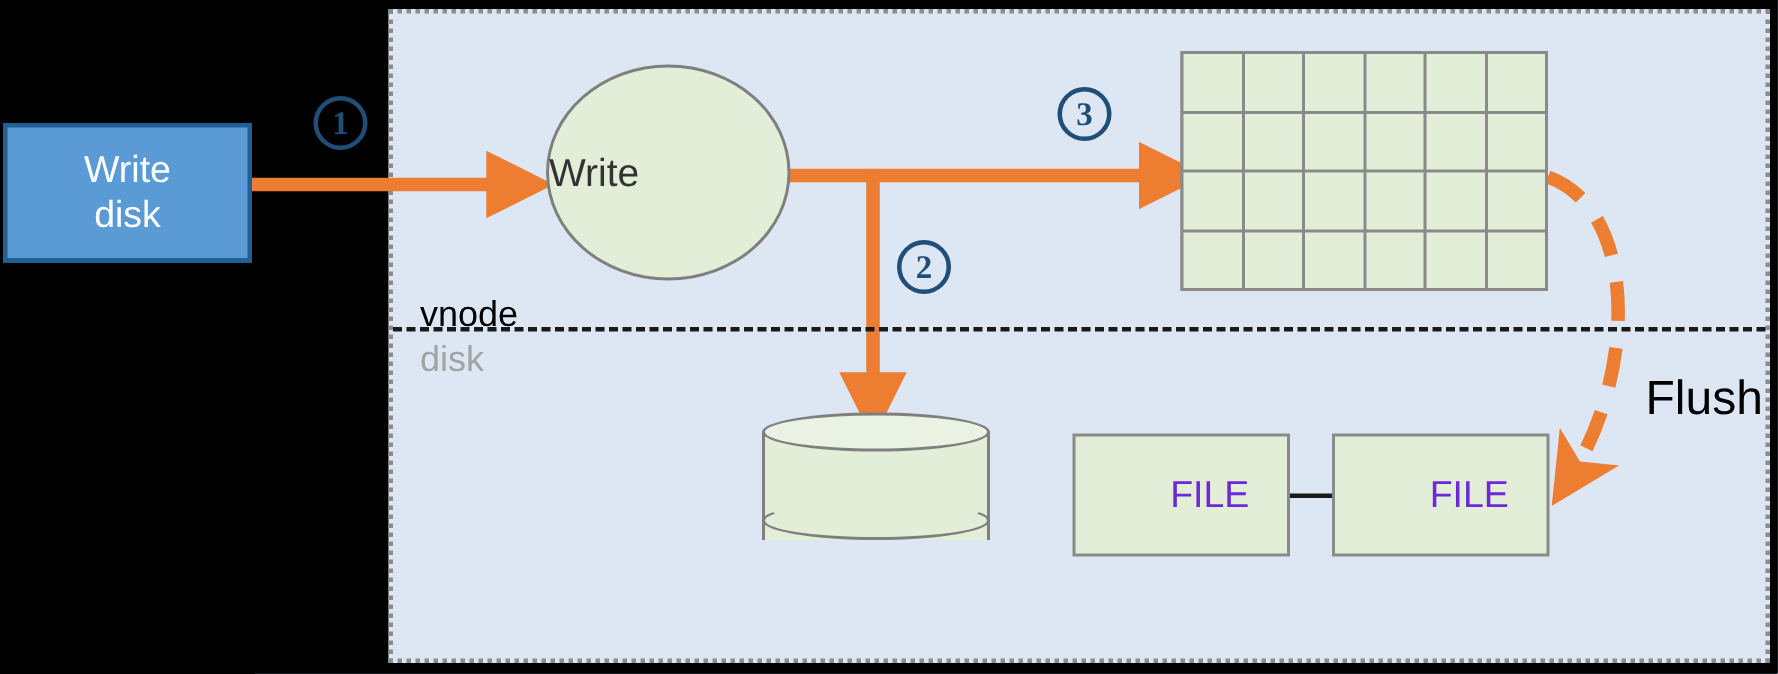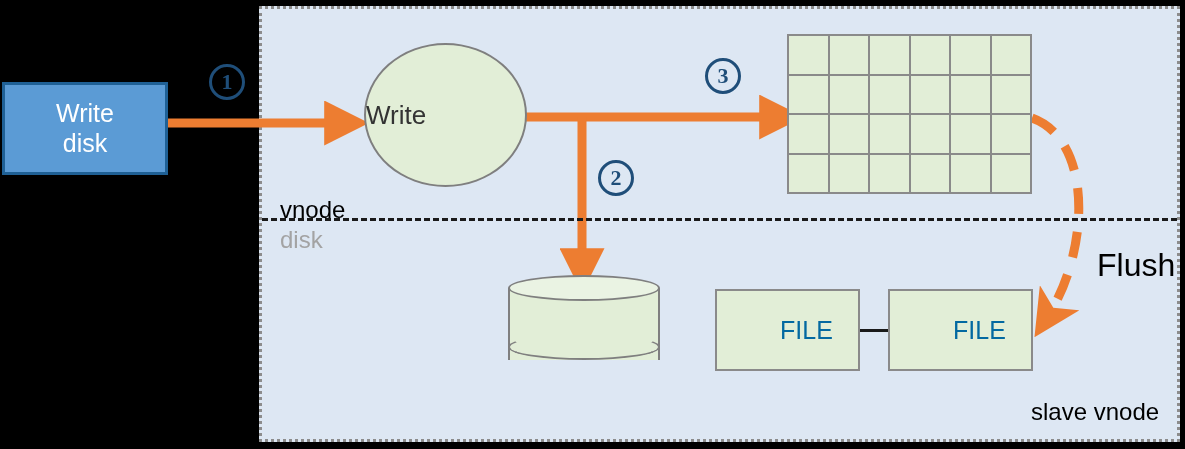--- a/index.html
+++ b/index.html
@@ -139,21 +139,21 @@
     top: 289px;
     width: 145px;
     height: 82px;
     background: #e2eed7;
     border: 2px solid #8a8a8a;
     box-sizing: border-box;
     display: flex;
     align-items: center;
     justify-content: center;
     font-size: 25px;
-    color: #0369a1;
+    color: #6d28d9;
     padding-left: 38px;
   }
   .file-a { left: 715px; }
   .file-b { left: 888px; }
   .file-link {
     position: absolute;
     left: 858px;
     top: 329px;
     width: 32px;
     height: 3px;
@@ -299,19 +299,18 @@
     <span>FILE</span>
   </div>
   <div class="file-box file-b">
     <span>FILE</span>
   </div>
 
   <div class="divider"></div>
   <div class="lbl-memory">vnode</div>
   <div class="lbl-disk">disk</div>
   <div class="lbl-flush">Flush</div>
-  <div class="lbl-slave">slave vnode</div>
 
   <div class="step step-1">1</div>
   <div class="step step-2">2</div>
   <div class="step step-3">3</div>
 
 </div>
 
 </body></html>

